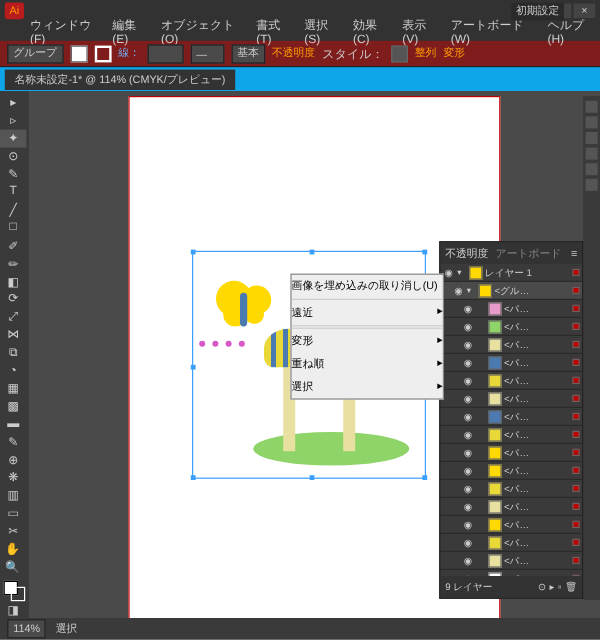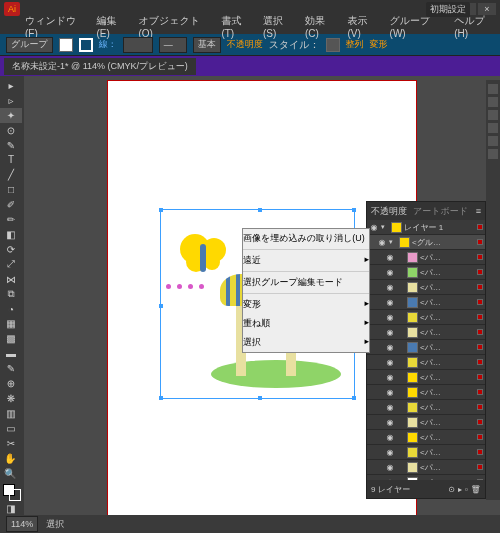--- a/index.html
+++ b/index.html
@@ -4,26 +4,26 @@
 <style>
 *{margin:0;padding:0;box-sizing:border-box;font-family:sans-serif;user-select:none}
 body{width:500px;height:533px;background:#333;overflow:hidden;font-size:10px;color:#ccc;position:relative}
 .titlebar{height:18px;background:#323232;display:flex;align-items:center;padding:0 4px}
 .ai-badge{width:16px;height:14px;background:#b91c1c;color:#ff9a00;font-weight:normal;font-size:9px;display:flex;align-items:center;justify-content:center;border-radius:2px;margin-right:6px}
 .winctrl{margin-left:auto;display:flex;gap:2px}
 .winbtn{width:18px;height:12px;background:#444;font-size:9px;display:flex;align-items:center;justify-content:center}
 .menubar{height:16px;background:#323232;display:flex;align-items:center;padding-left:22px;gap:4px}
 .menu-item{font-size:10px;padding:0 3px}
 .wintools{position:absolute;top:2px;right:30px;font-size:9px;background:#2a2a2a;padding:1px 4px;border-radius:2px}
-.ctrlbar{height:22px;background:#0c4a6e;display:flex;align-items:center;padding:0 6px;gap:6px;border-bottom:1px solid #222}
+.ctrlbar{height:22px;background:#7f1d1d;display:flex;align-items:center;padding:0 6px;gap:6px;border-bottom:1px solid #222}
 .sel{height:16px;background:#4a4a4a;border:1px solid #222;font-size:9px;padding:0 4px;display:flex;align-items:center}
 .swatch{width:14px;height:14px;border:1px solid #666}
 .link{font-size:9px;color:#6bb6ff}
 .orange{color:#ff9a00}
-.tabbar{height:20px;background:#4c1d95;display:flex;align-items:center;padding-left:4px}
+.tabbar{height:20px;background:#0ea5e9;display:flex;align-items:center;padding-left:4px}
 .tab{font-size:9px;padding:2px 8px;background:#333}
 .main{display:flex;height:455px}
 .toolbox{width:24px;background:#3a3a3a;display:flex;flex-direction:column;padding-top:2px}
 .tool{width:22px;height:16px;display:flex;align-items:center;justify-content:center;font-size:10px;cursor:pointer}
 .tool:nth-child(3){background:#555}
 .tool-fsw{margin-top:4px;width:18px;height:18px;position:relative;align-self:center}
 .fsw1{position:absolute;width:12px;height:12px;background:#fff;border:1px solid #000;top:0;left:0}
 .fsw2{position:absolute;width:12px;height:12px;background:none;border:1px solid #fff;bottom:0;right:0}
 .canvas-wrap{flex:1;background:#4a4a4a;display:flex;justify-content:center;align-items:flex-start;padding-top:4px;position:relative;overflow:hidden}
 .artboard{width:310px;height:440px;background:#fff;border:1px solid #b00;position:relative}
@@ -78,21 +78,21 @@
 <div class="wintools">初期設定</div>
 
 <div class="menubar">
   <span class="menu-item">ウィンドウ(F)</span>
   <span class="menu-item">編集(E)</span>
   <span class="menu-item">オブジェクト(O)</span>
   <span class="menu-item">書式(T)</span>
   <span class="menu-item">選択(S)</span>
   <span class="menu-item">効果(C)</span>
   <span class="menu-item">表示(V)</span>
-  <span class="menu-item">グループ(W)</span>
+  <span class="menu-item">アートボード(W)</span>
   <span class="menu-item">ヘルプ(H)</span>
 </div>
 
 <div class="ctrlbar">
   <span class="sel">グループ</span>
   <span class="swatch" style="background:#fff"></span>
   <span class="swatch" style="background:none;border:2px solid #fff"></span>
   <span class="link">線：</span>
   <span class="sel" style="width:30px"></span>
   <span class="sel" style="width:28px">—</span>
@@ -179,21 +179,20 @@
       </div>
     </div>
   </div>
 </div>
 
 <div class="contextmenu" id="ctxmenu">
     <div class="cm-item">画像を埋め込みの取り消し(U)</div>
     <div class="cm-sep"></div>
     <div class="cm-item">遠近<span>▸</span></div>
     <div class="cm-sep"></div>
-    <div class="cm-item">選択グループ編集モード</div>
     <div class="cm-sep"></div>
     <div class="cm-item">変形<span>▸</span></div>
     <div class="cm-item">重ね順<span>▸</span></div>
     <div class="cm-item">選択<span>▸</span></div>
   </div>
 
 <div class="panel">
   <div class="panel-tabs">
     <span>不透明度</span>
     <span style="color:#888">アートボード</span>

